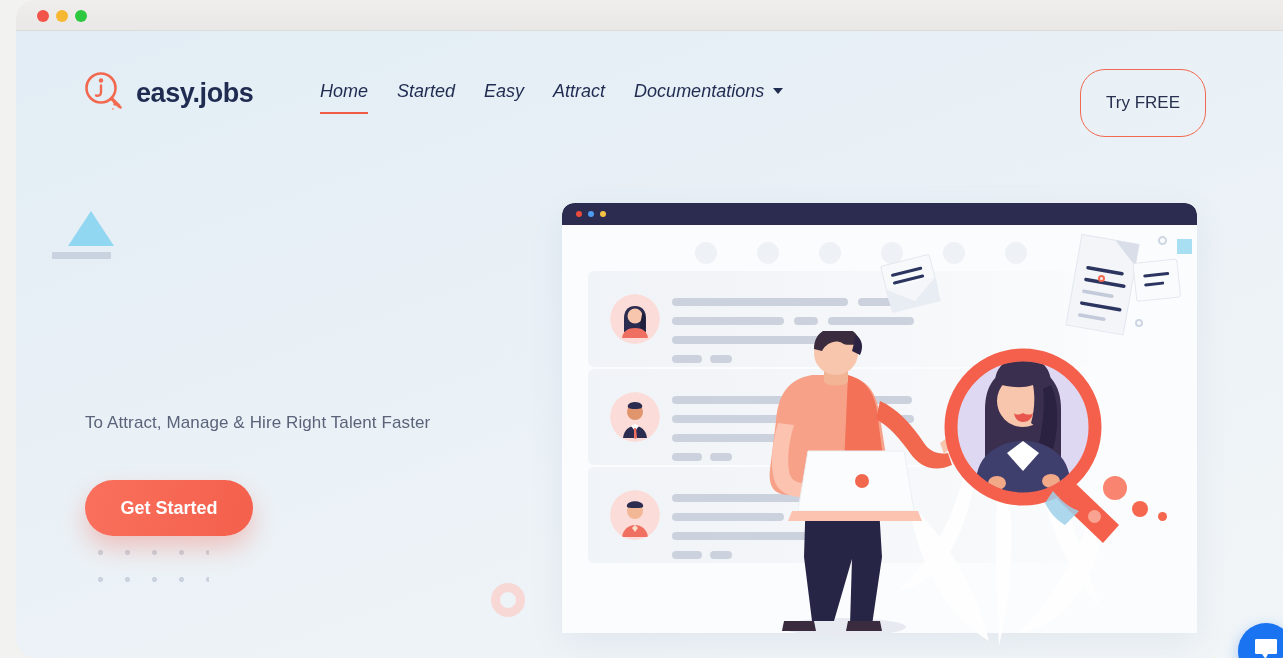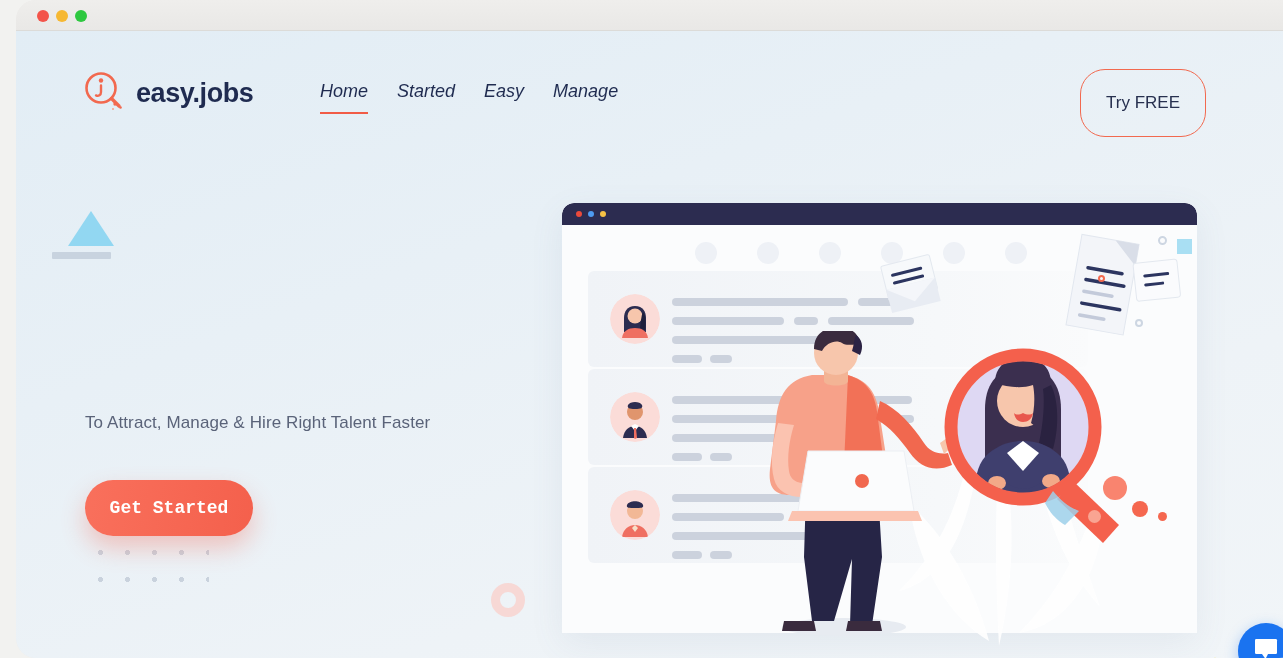--- a/index.html
+++ b/index.html
@@ -79,21 +79,21 @@
   }
   #hero-sub {
     position: absolute; left: 69px; top: 382px;
     font-size: 17px; color: #5a6379; letter-spacing: 0.1px;
   }
   #get-started {
     position: absolute; left: 69px; top: 449px;
     width: 168px; height: 56px; border-radius: 28px; border: none;
     background: linear-gradient(100deg, #f9705c, #f4604c);
     color: #fff; font-size: 18px; font-weight: bold;
-    font-family: Liberation Mono, monospace; cursor: pointer;
+    font-family: Liberation Sans, sans-serif; cursor: pointer;
     box-shadow: 0 12px 24px rgba(244,96,76,0.32);
   }
 
   
   #dot-grid {
     position: absolute; left: 69px; top: 506px; width: 124px; height: 66px;
     background-image: radial-gradient(#c9d2dd 2.4px, transparent 2.6px);
     background-size: 27px 27px; background-position: 2px 2px;
   }
   
@@ -212,21 +212,25 @@
         <div class="nav-link active">
           <span>Home</span>
         </div>
         <div class="nav-link">
           <span>Started</span>
         </div>
         <div class="nav-link">
           <span>Easy</span>
         </div>
         <div class="nav-link">
-          <span>Manage</span>
+          <span>Attract</span>
+        </div>
+        <div class="nav-link" id="nav-doc">
+          <span>Documentations</span>
+          <span class="caret"></span>
         </div>
       </div>
 
       <button id="try-free">Try FREE</button>
     </div>
 
     <div id="deco-triangle"></div>
     <div id="deco-bar"></div>
 
 

